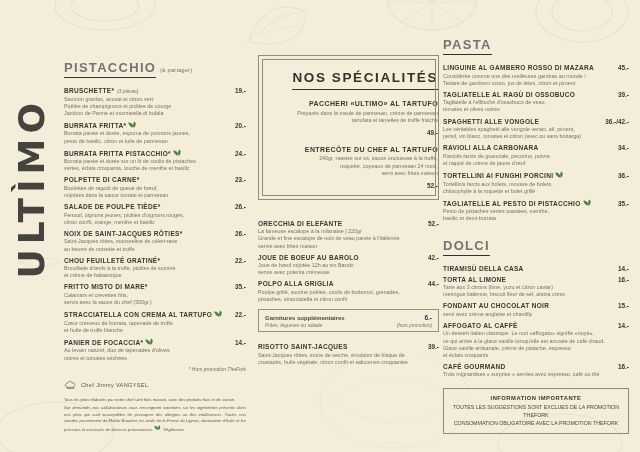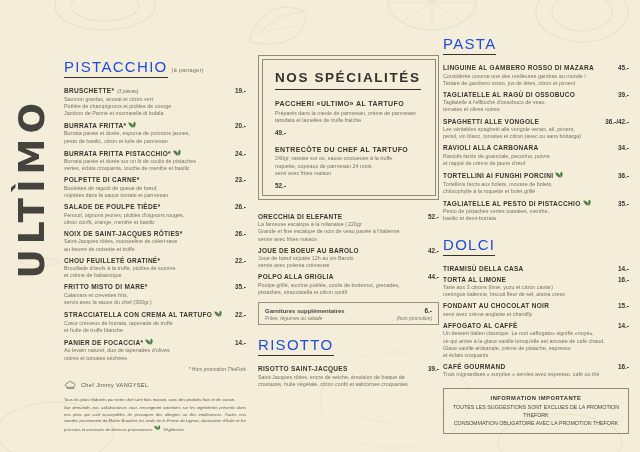--- a/index.html
+++ b/index.html
@@ -10,38 +10,38 @@
   .logo{position:absolute;left:6px;top:60px;height:256px;width:52px;display:flex;align-items:center;justify-content:center;}
   .logo span{writing-mode:vertical-rl;transform:rotate(180deg);font-family:"DejaVu Sans",sans-serif;
              font-weight:700;font-size:36px;letter-spacing:5px;color:#45433d;line-height:1;}
   
   .col{position:absolute;}
   .c1{left:64px;top:58px;width:182px;}
   .c2{left:258px;top:55px;width:181px;}
   .c3{left:443px;top:35px;width:186px;}
   
   .h{margin-bottom:9px;}
-  .h .u{display:inline-block;font-size:15px;font-weight:400;letter-spacing:1.3px;color:#1d4ed8;
+  .h .u{display:inline-block;font-size:13px;font-weight:700;letter-spacing:1.3px;color:#737373;
         border-bottom:1.5px solid #33312c;padding-bottom:2px;}
   .h .sub{font-size:5.5px;color:#756c5c;margin-left:4px;letter-spacing:.3px;}
   
   .item{margin-bottom:4px;}
   .row{display:flex;align-items:baseline;}
   .nm{font-size:6.5px;font-weight:700;letter-spacing:.3px;color:#3a372f;}
   .note{font-size:4.8px;color:#756c5c;margin-left:3px;font-style:italic;}
   .sp{flex:1;}
   .pr{font-size:6.4px;font-weight:700;color:#3a372f;white-space:nowrap;}
   .desc{font-size:5.4px;line-height:1.32;color:#7c7363;white-space:pre-line;margin-top:1.5px;}
   
   .leaf{display:inline-block;position:relative;width:8px;height:7px;margin-left:3px;vertical-align:0px;}
   .leaf::before,.leaf::after{content:"";position:absolute;background:#4c8040;border-radius:0 100% 0 100%;}
   .leaf::before{width:4px;height:6px;left:0;bottom:0;transform:rotate(-18deg);}
   .leaf::after{width:3px;height:4.5px;left:4px;bottom:1.5px;transform:rotate(26deg);}
   
-  .spec-box{position:relative;border:1px solid #948b76;padding:12px 16px 10px;text-align:left;margin-bottom:13px;}
+  .spec-box{position:relative;border:1px solid #948b76;padding:12px 0 10px;text-align:right;margin-bottom:20px;}
   .spec-box::before{content:"";position:absolute;inset:2.5px;border:1px solid #948b76;pointer-events:none;}
   .spec-title{display:inline-block;font-size:13.5px;font-weight:700;letter-spacing:1.6px;color:#33312c;
               border-bottom:1.2px solid #33312c;padding-bottom:4px;}
   .spec-item{margin-top:10px;}
   .spec-nm{font-size:7px;font-weight:700;letter-spacing:.4px;color:#3a372f;}
   .spec-desc{font-size:5.4px;color:#7c7363;line-height:1.4;white-space:pre-line;margin-top:2.5px;}
   .spec-pr{font-size:6.4px;font-weight:700;margin-top:4px;color:#3a372f;}
   
   .garn{border:1px solid #9b9178;padding:4px 6px 3px;margin:6px 0 11px;}
   .garn .t{font-size:6px;font-weight:700;color:#4a463c;}
@@ -261,23 +261,20 @@
           <span class="sp"></span>
           <span class="pr">6.-</span>
         </div>
       <div class="row">
           <span class="d">Frites, légumes ou salade</span>
           <span class="sp"></span>
           <span class="n">(hors promotion)</span>
         </div>
     </div>
 
-    <div class="h">
-      <span class="u">RISOTTO</span>
-    </div>
 
     <div class="item">
       <div class="row">
           <span class="nm">RISOTTO SAINT-JACQUES</span>
           <span class="sp"></span>
           <span class="pr">39.-</span>
         </div>
       <div class="desc">Saint-Jacques rôties, encre de seiche, émulsion de bisque de
 crustacés, huile végétale, citron confit et salicornes croquantes</div>
     </div>

